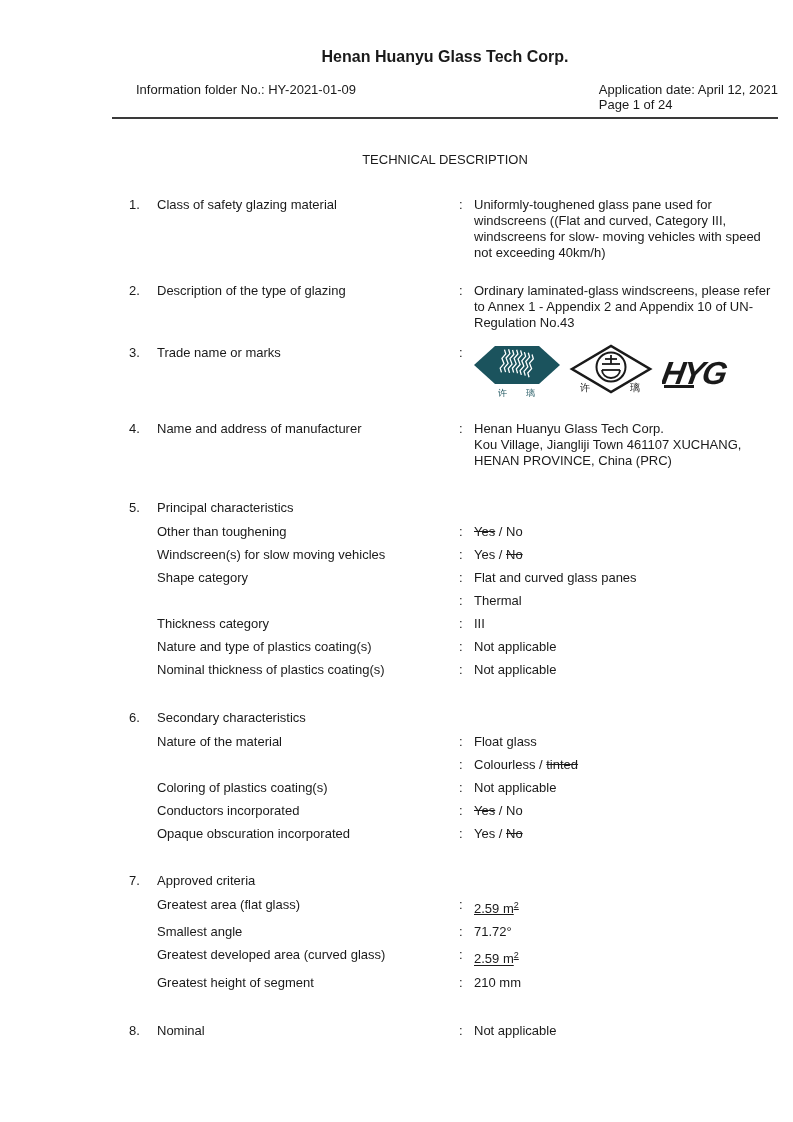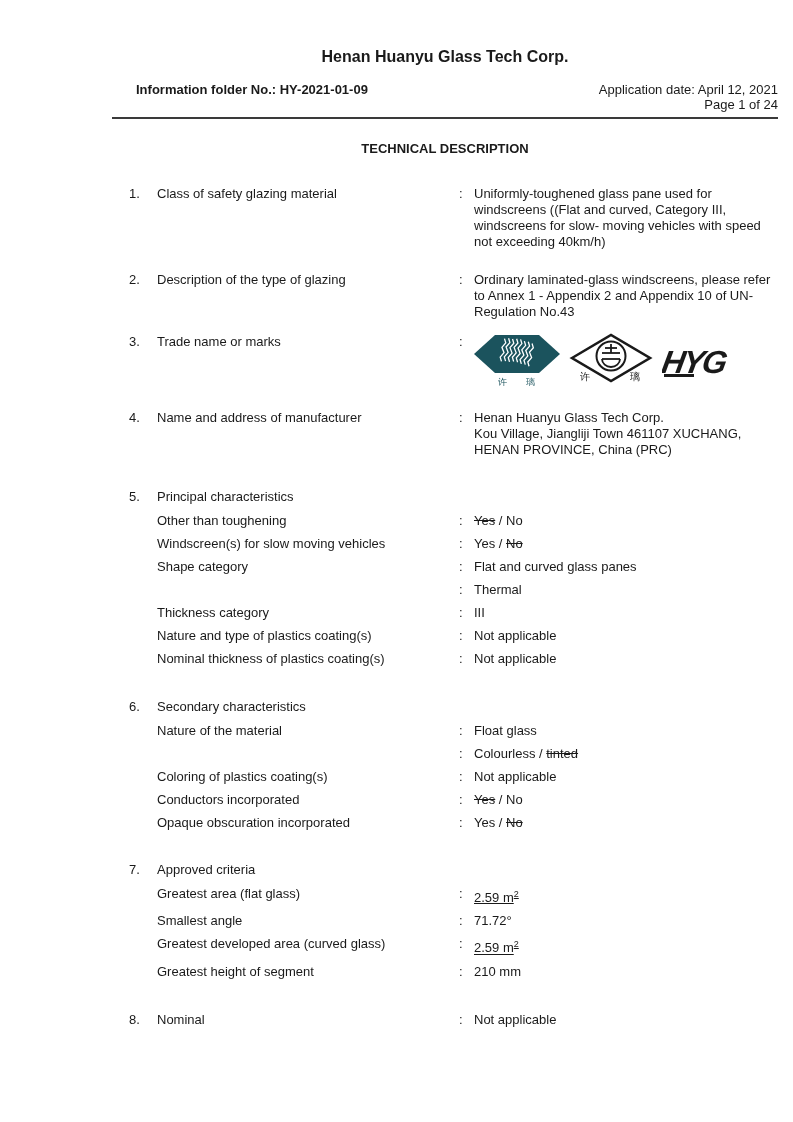--- a/index.html
+++ b/index.html
@@ -15,31 +15,31 @@
   .content{margin:0 39px 0 88px;width:666px;}
   .company-title{
     margin:0;padding-top:47px;
     text-align:center;
     font-size:16px;font-weight:bold;line-height:19px;
   }
   .info-row{
     display:flex;justify-content:space-between;align-items:flex-start;
     margin-top:17px;font-size:13px;line-height:14px;
   }
-  .info-left{padding-left:24px;font-weight:bold;}
-  .info-right{text-align:right;}
+  .info-left{padding-left:24px;}
+  .info-right{}
   .info-right div{margin-bottom:1px;}
   .top-rule{
     border:none;border-top:2px solid #3a3a3a;
     margin:4px 0 0 0;
   }
   .section-title{
-    margin-top:22px;
+    margin-top:33px;
     text-align:center;
-    font-size:13px;font-weight:bold;line-height:15px;
+    font-size:13px;font-weight:normal;line-height:15px;
   }
   .item{
     display:grid;
     grid-template-columns:17px 28px 302px 15px 1fr;
     font-size:13px;line-height:16px;
     align-items:start;
   }
   .item .num{grid-column:2;}
   .item .label{grid-column:3;padding-right:10px;}
   .item .colon{grid-column:4;}

